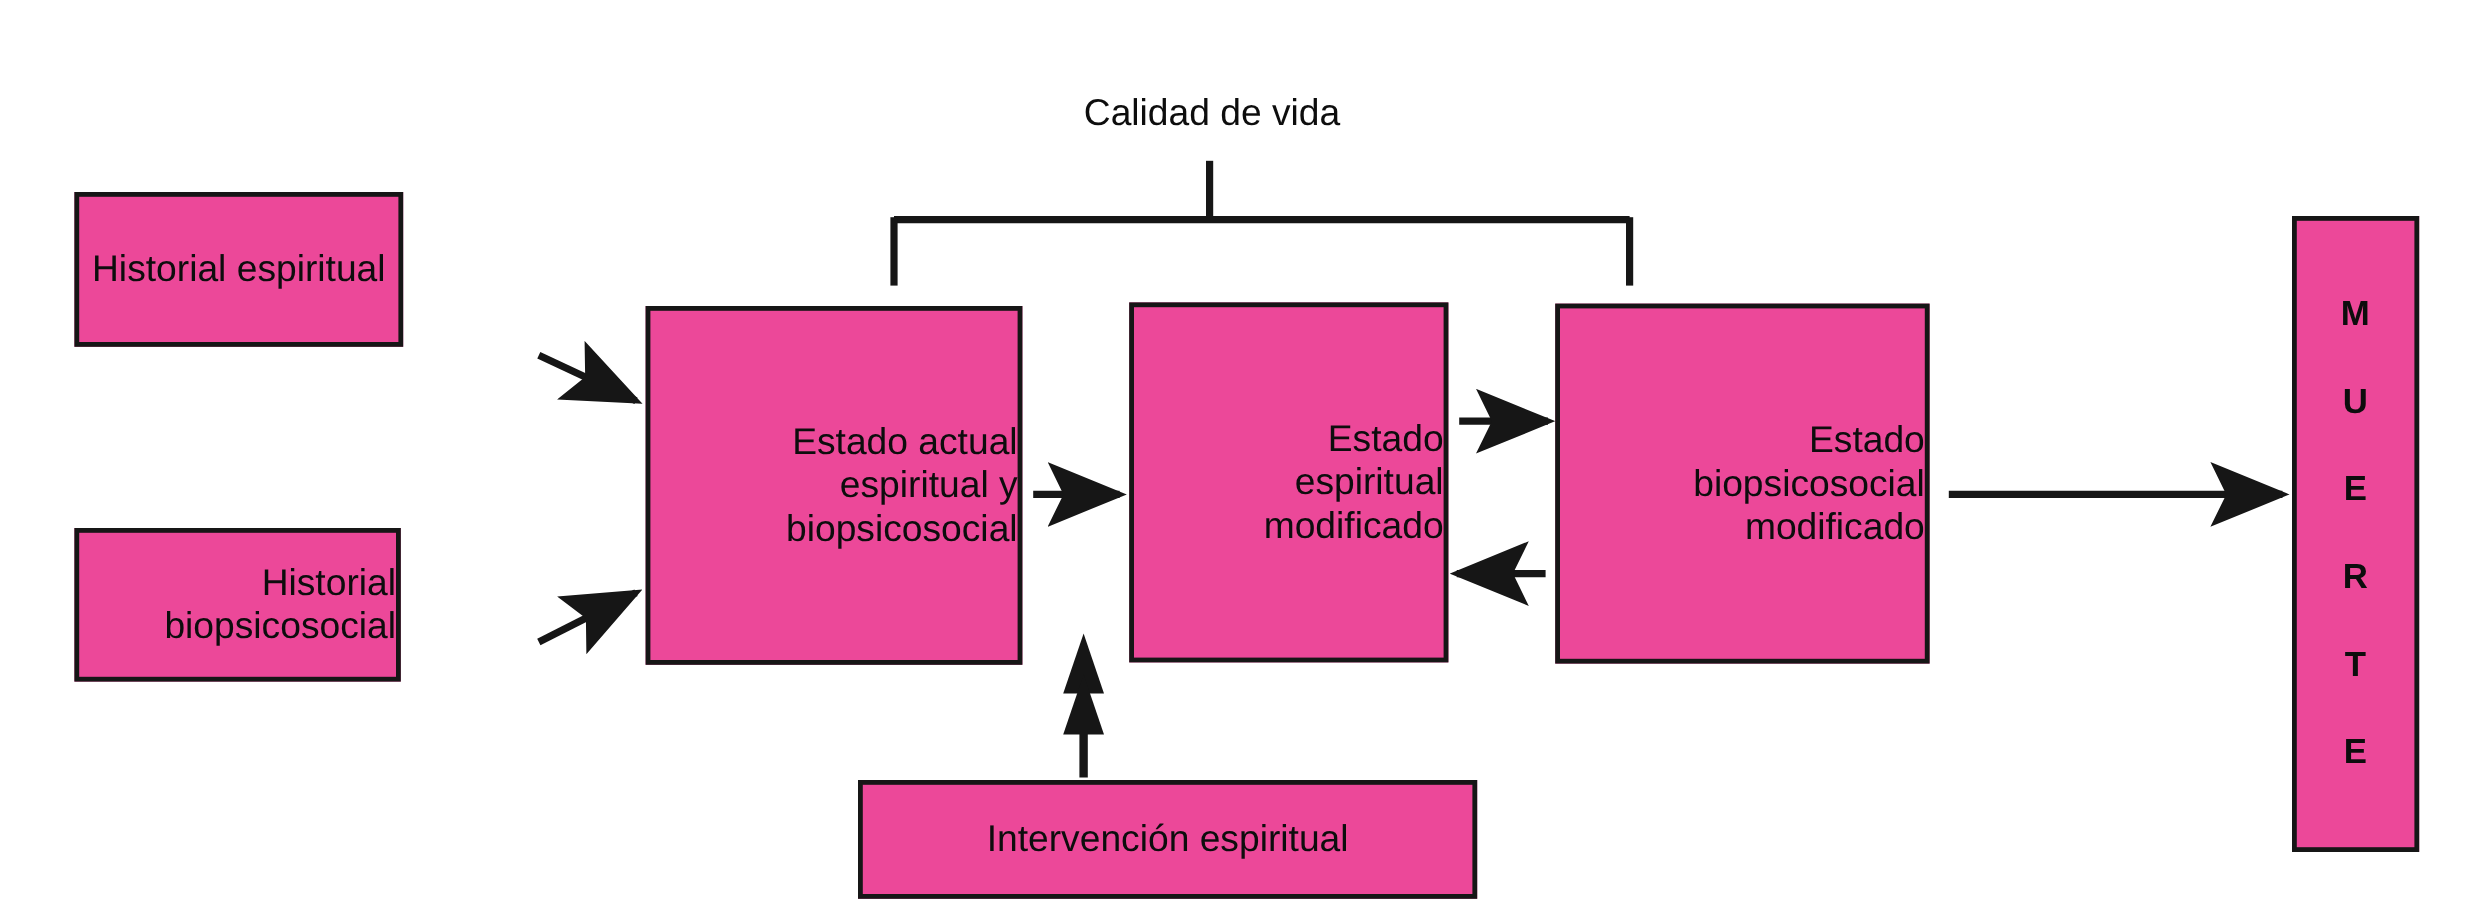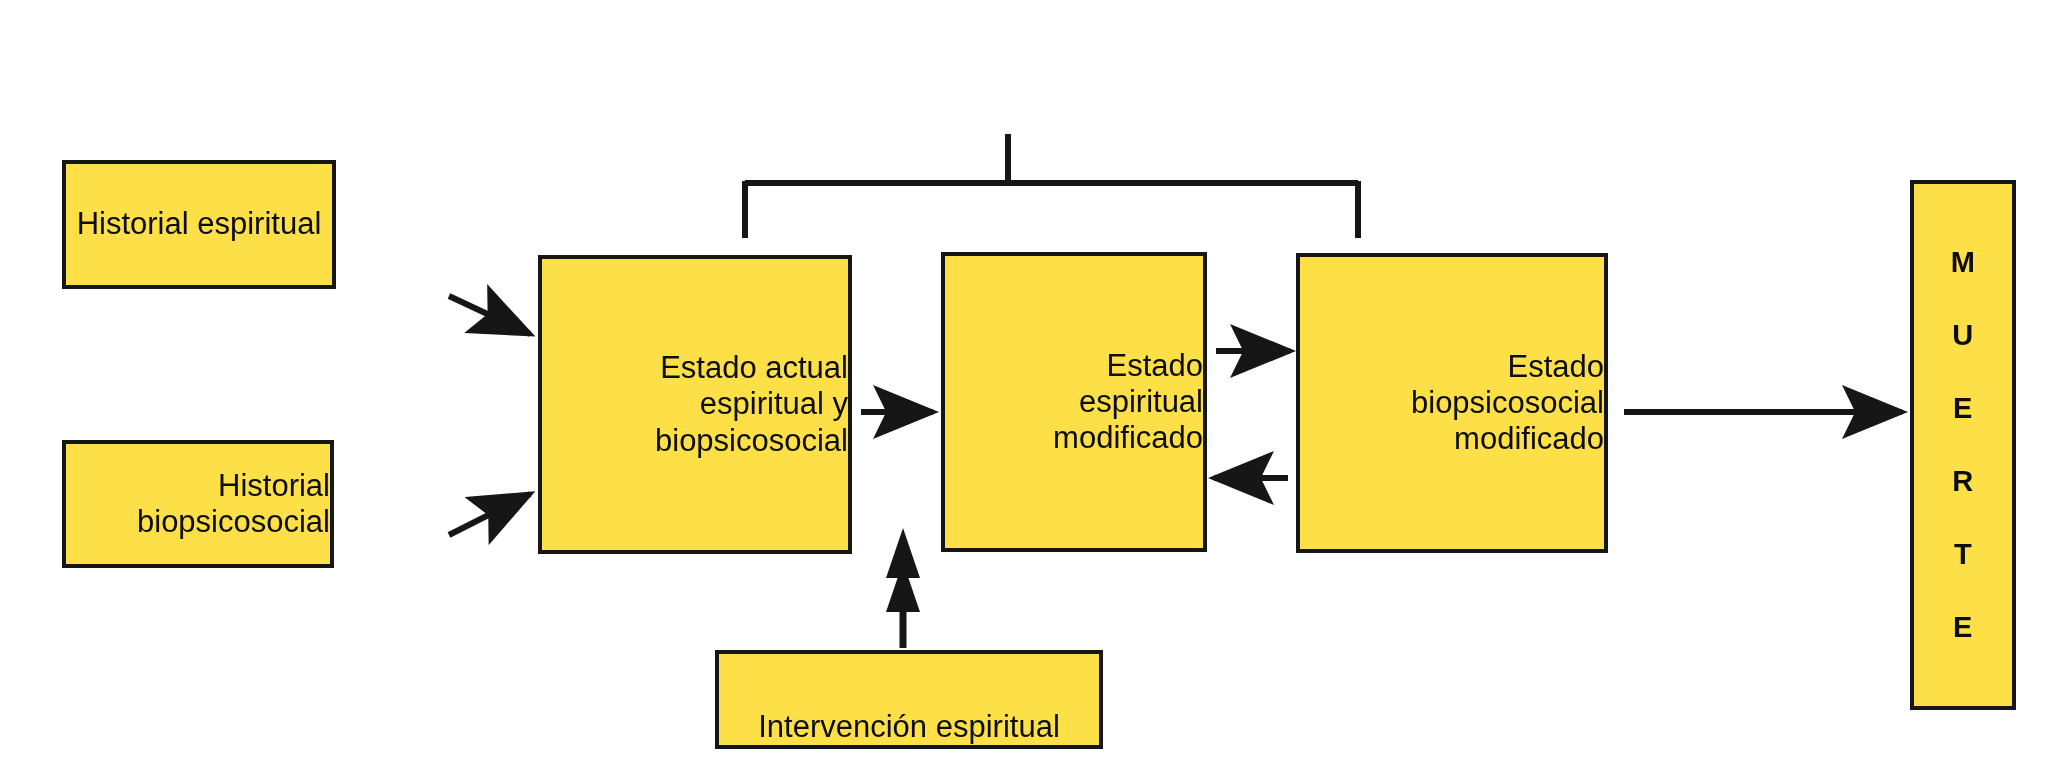--- a/index.html
+++ b/index.html
@@ -22,21 +22,21 @@
     position: absolute;
     left: 0;
     top: 0;
     width: 2062px;
     height: 769px;
     pointer-events: none;
   }
   .node {
     position: absolute;
     box-sizing: border-box;
-    background: #fde047;
+    background: #ec4899;
     border: 4px solid #161616;
     display: flex;
     align-items: center;
     color: #0d0d0d;
   }
   .node .txt {
     display: block;
     width: 100%;
     font-size: 31px;
     line-height: 1.17;
@@ -56,21 +56,21 @@
   #node-estado-actual {
     left: 538px; top: 255px;  width: 314px; height: 299px;
   }
   #node-estado-espiritual-mod {
     left: 941px; top: 252px;  width: 266px; height: 300px;
   }
   #node-estado-biopsicosocial-mod {
     left: 1296px; top: 253px; width: 312px; height: 300px;
   }
   #node-intervencion-espiritual {
-    left: 715px; top: 650px;  width: 388px; height: 99px; align-items: flex-end;
+    left: 715px; top: 650px;  width: 516px; height: 99px;
   }
   #node-muerte {
     left: 1910px; top: 180px; width: 106px; height: 530px;
     flex-direction: column;
     justify-content: center;
     align-items: center;
   }
   #node-muerte .letter {
     font-size: 29px;
     font-weight: bold;
@@ -121,20 +121,21 @@
 
     <path d="M1624,412 L1902,412" stroke="#161616" stroke-width="6" fill="none" marker-end="url(#ah)"></path>
 
     <g>
       <path d="M903,648 L903,580" stroke="#161616" stroke-width="7" fill="none"></path>
       <path d="M903,528 L920,578 L886,578 Z" fill="#161616"></path>
       <path d="M903,562 L920,612 L886,612 Z" fill="#161616"></path>
     </g>
   </svg>
 
+  <div id="label-calidad-de-vida">Calidad de vida</div>
 
   <div class="node center-text" id="node-historial-espiritual">
     <span class="txt">Historial espiritual</span>
   </div>
 
   <div class="node left-text" id="node-historial-biopsicosocial">
     <span class="txt">Historial
 biopsicosocial</span>
   </div>
 

